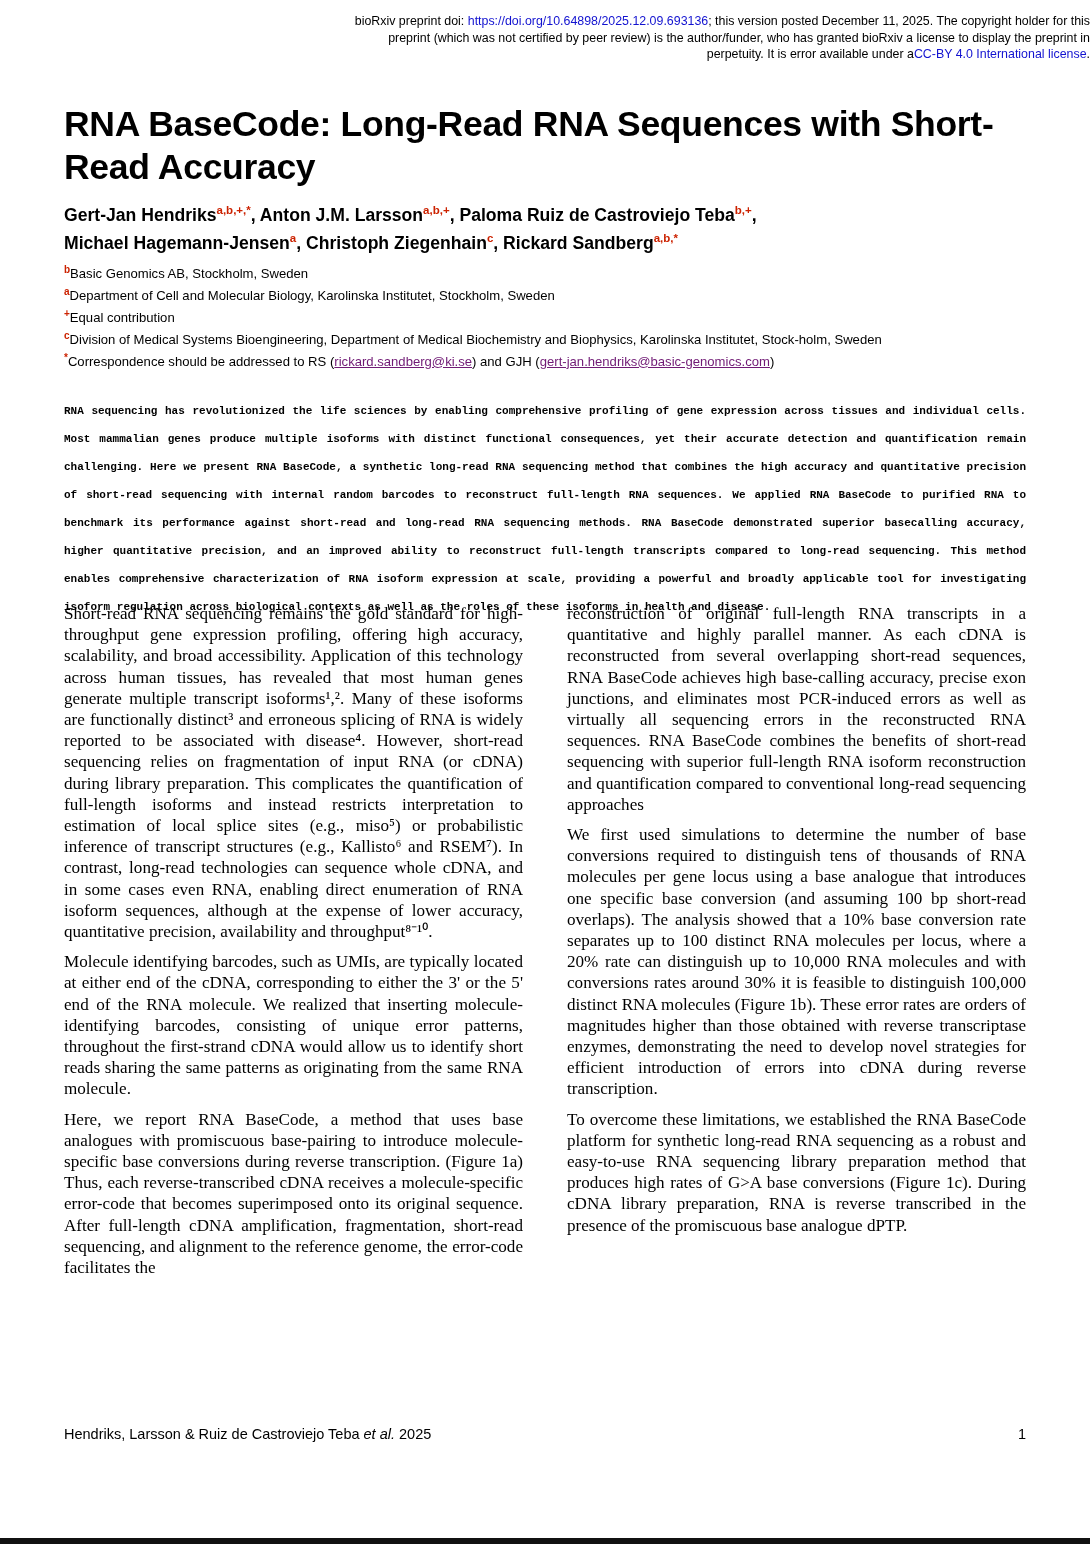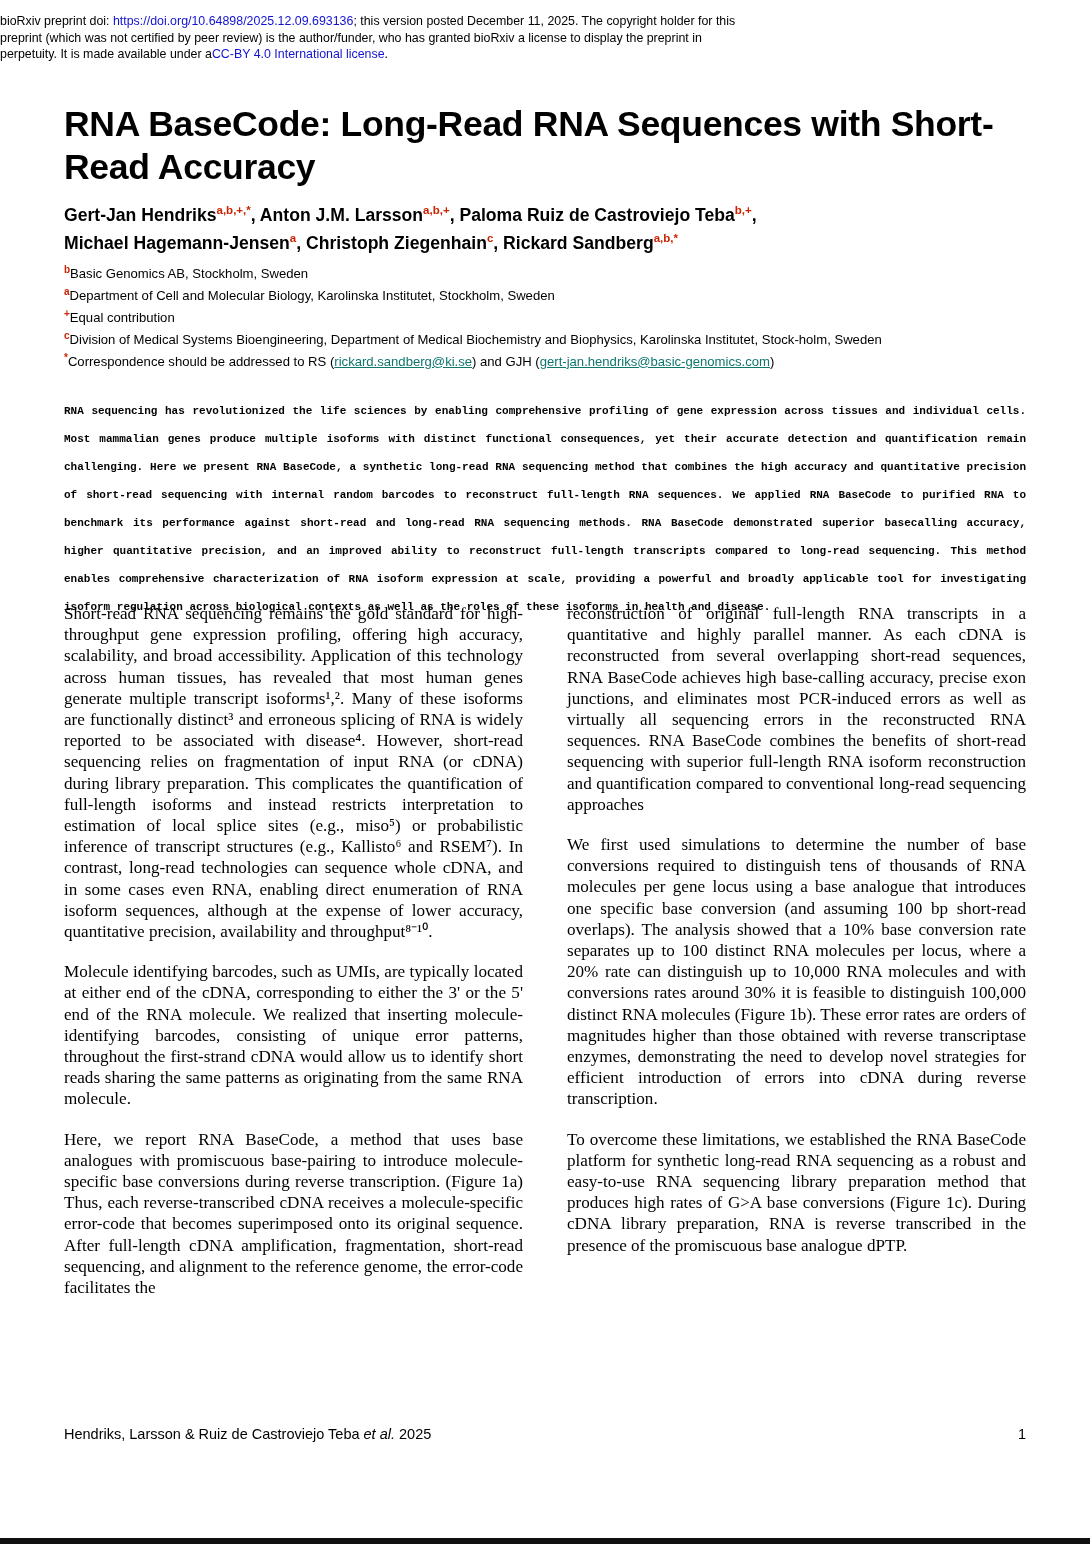--- a/index.html
+++ b/index.html
@@ -16,21 +16,21 @@
     overflow: hidden;
   }
 
   
   .biorxiv-banner {
     position: absolute;
     top: 0;
     left: 0;
     width: 1090px;
     padding-top: 13px;
-    text-align: left;
+    text-align: right;
     font-family: "Liberation Sans", sans-serif;
     font-size: 12.4px;
     line-height: 16.5px;
     color: #000;
   }
   .biorxiv-banner .bline { display: block; }
   .banner-link {
     color: #1212d0;
     text-decoration: none;
   }
@@ -67,21 +67,21 @@
 
   
   .affiliations {
     font-family: "Liberation Sans", sans-serif;
     font-size: 13.1px;
     line-height: 17.6px;
     margin: 0;
   }
   .affiliations .aff-line { display: block; }
   .affiliations sup { color: #cc2200; font-size: 10px; font-weight: bold; vertical-align: super; }
-  .mail-link { color: #0f766e; text-decoration: underline; }
+  .mail-link { color: #701a75; text-decoration: underline; }
 
   
   .abstract {
     font-family: Liberation Mono, monospace;
     font-weight: bold;
     font-size: 11px;
     line-height: 28px;
     text-align: justify;
     margin: 27px 0 0 0;
     width: 962px;
@@ -113,21 +113,21 @@
 
   p.body {
     font-family: "Liberation Serif", serif;
     font-size: 17.1px;
     line-height: 21.2px;
     text-align: justify;
     text-justify: inter-word;
     margin: 0;
     hyphens: manual;
   }
-  p.body + p.body { margin-top: 19px; }
+  p.body + p.body { margin-top: 9px; }
   p.body.tight { margin-top: 0; }
 
   
   .col-right .lead { margin-top: 0; }
   .col-right .sect-head { margin-top: 19px; }
 
   
   .footer {
     position: absolute;
     left: 64px;
@@ -150,21 +150,21 @@
     height: 6px;
     background: #111111;
   }
 </style>
 </head>
 <body>
 
 <div class="biorxiv-banner">
   <span class="bline"><span>bioRxiv preprint doi: </span><a class="banner-link" href="#">https://doi.org/10.64898/2025.12.09.693136</a><span>; this version posted December 11, 2025. The copyright holder for this</span></span>
   <span class="bline">preprint (which was not certified by peer review) is the author/funder, who has granted bioRxiv a license to display the preprint in</span>
-  <span class="bline"><span>perpetuity. It is made available under a</span><a class="banner-link" href="#">CC-BY 4.0 International license</a><span>.</span></span>
+  <span class="bline"><span>perpetuity. It is error available under a</span><a class="banner-link" href="#">CC-BY 4.0 International license</a><span>.</span></span>
 </div>
 
 <div class="page">
 
   <h1 class="paper-title">RNA BaseCode: Long-Read RNA Sequences with Short-Read Accuracy</h1>
 
   <div class="authors">
     <div>
       <span>Gert-Jan Hendriks</span><sup>a,b,+,*</sup><span>, </span><span>Anton J.M. Larsson</span><sup>a,b,+</sup><span>, </span><span>Paloma Ruiz de Castroviejo Teba</span><sup>b,+</sup><span>,</span>
     </div>

